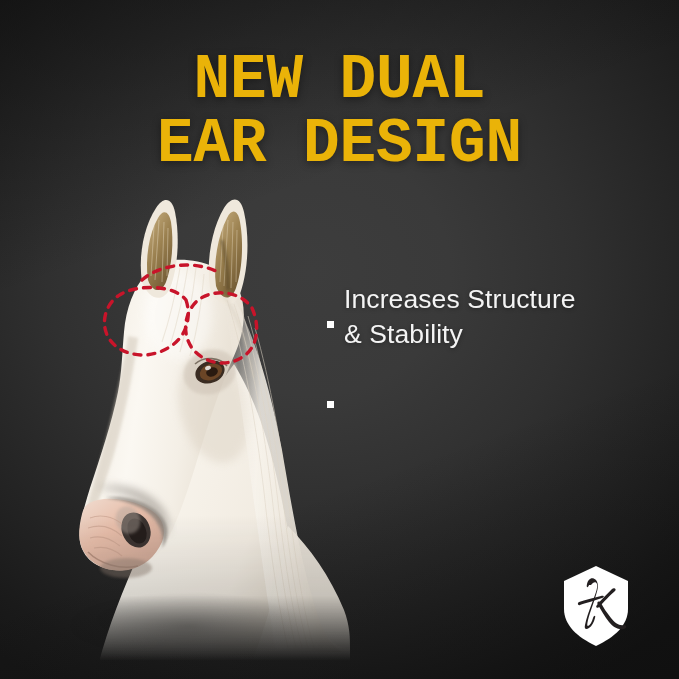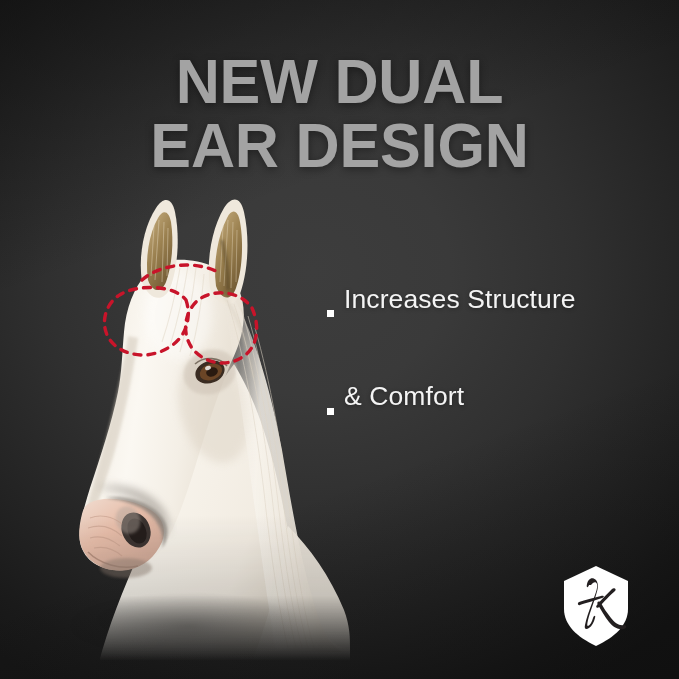--- a/index.html
+++ b/index.html
@@ -32,47 +32,48 @@
       linear-gradient(160deg, rgba(12,12,12,0.55) 0%, rgba(0,0,0,0) 32%, rgba(0,0,0,0) 66%, rgba(10,10,10,0.5) 100%);
   }
 
   
   .headline {
     position: absolute;
     left: 0;
     right: 0;
     top: 50px;
     text-align: center;
-    color: #a3a3a3;
+    color: #eab308;
     font-weight: 700;
     letter-spacing: -0.5px;
     line-height: 0.99;
     text-shadow: 0 2px 9px rgba(0,0,0,0.40);
     user-select: none;
+    font-family: Liberation Mono, monospace;
   }
   .headline .l1,
   .headline .l2 {
     display: block;
     font-size: 63px;
     transform: scaleX(0.97);
   }
   .headline .l1 { letter-spacing: -0.2px; }
   .headline .l2 { letter-spacing: -0.2px; margin-top: 2px; }
 
   
   .bullets {
     position: absolute;
     left: 327px;
     top: 282px;
     width: 320px;
     color: #f2f2f2;
   }
   .bullet {
     display: flex;
-    align-items: flex-end;
+    align-items: center;
     margin-bottom: 27px;
   }
   .bullet-marker {
     flex: 0 0 auto;
     width: 7px;
     height: 7px;
     background: #ffffff;
     margin-top: 15px;
     margin-right: 10px;
   }
@@ -342,28 +343,28 @@
     <span class="l1">NEW DUAL</span>
     <span class="l2">EAR DESIGN</span>
   </div>
 
   <div class="bullets">
 
     <div class="bullet">
       <span class="bullet-marker"></span>
       <span class="bullet-text">
         <span>Increases Structure</span><br>
+        <span>&amp; Stability</span>
       </span>
     </div>
 
     <div class="bullet">
       <span class="bullet-marker"></span>
       <span class="bullet-text">
         <br>
-        <span>&amp; Comfort</span>
       </span>
     </div>
 
   </div>
 
   <div class="logo">
     <svg viewBox="0 0 70 82" xmlns="http://www.w3.org/2000/svg">
       <path d="M 35 1 L 67 16 L 67 44 C 67 60, 54 72, 35 81 C 16 72, 3 60, 3 44 L 3 16 Z" fill="#ffffff"></path>
       <g fill="#231f20">
 

